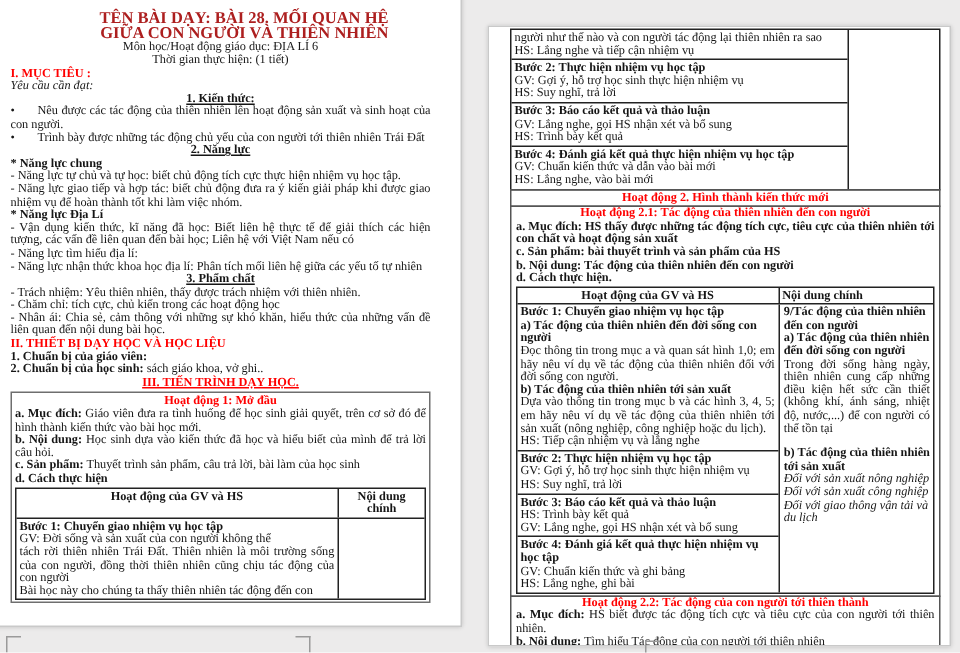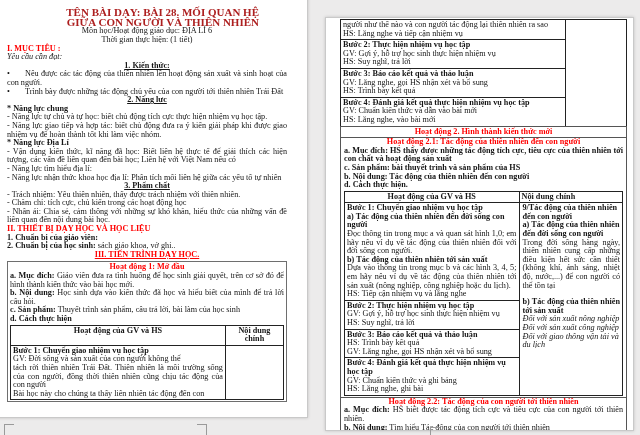--- a/index.html
+++ b/index.html
@@ -103,21 +103,21 @@
         <div class="hc hc1 b ctr">Hoạt động của GV và HS</div>
         <div class="hc hc2 b ctr">Nội dung chính</div>
       </div>
       <div class="tbody">
         <div class="col-gv">
           <div class="sect" style="border-bottom:none;">
             <div class="b">Bước 1: Chuyển giao nhiệm vụ học tập</div>
             <div>
                 <div class="just">GV: Đời sống và sản xuất của con người không thể</div>
                 <div class="just">tách rời thiên nhiên Trái Đất. Thiên nhiên là môi trường sống của con người, đồng thời thiên nhiên cũng chịu tác động của con người</div>
-                <div class="just">Bài học này cho chúng ta thấy liên nhiên tác động đến con</div>
+                <div class="just">Bài học này cho chúng ta thấy thiên nhiên tác động đến con</div>
               </div>
           </div>
         </div>
         <div class="col-nd"></div>
       </div>
     </div>
   </div>
 </div>
 
 <div class="page page-r">
@@ -213,21 +213,21 @@
               <div class="i">Đối với sản xuất nông nghiệp</div>
               <div class="i">Đối với sản xuất công nghiệp</div>
               <div class="i">Đối với giao thông vận tải và du lịch</div>
             </div>
         </div>
       </div>
     </div>
   </div>
 
   <div class="box-r stack" style="padding:0 3px 1px 3px;">
-    <div class="ctr b red">Hoạt động 2.2: Tác động của con người tới thiên nhiên</div>
+    <div class="ctr b red">Hoạt động 2.2: Tác động của con người tới thiên thành</div>
     <div class="just"><span class="b">a. Mục đích:</span><span>  HS biết được tác động tích cực và tiêu cực của con người tới thiên nhiên.</span></div>
     <div><span class="b u">b. Nội dung:</span><span> Tìm hiểu Tác động của con người tới thiên nhiên</span></div>
   </div>
 </div>
 
 <div class="mark mark-tl" style="left:4px;top:424px;"></div>
 <div class="mark mark-tr" style="left:197px;top:424px;"></div>
 <div class="mark mark-tl" style="left:430px;top:427px;"></div>
 
 </body></html>

